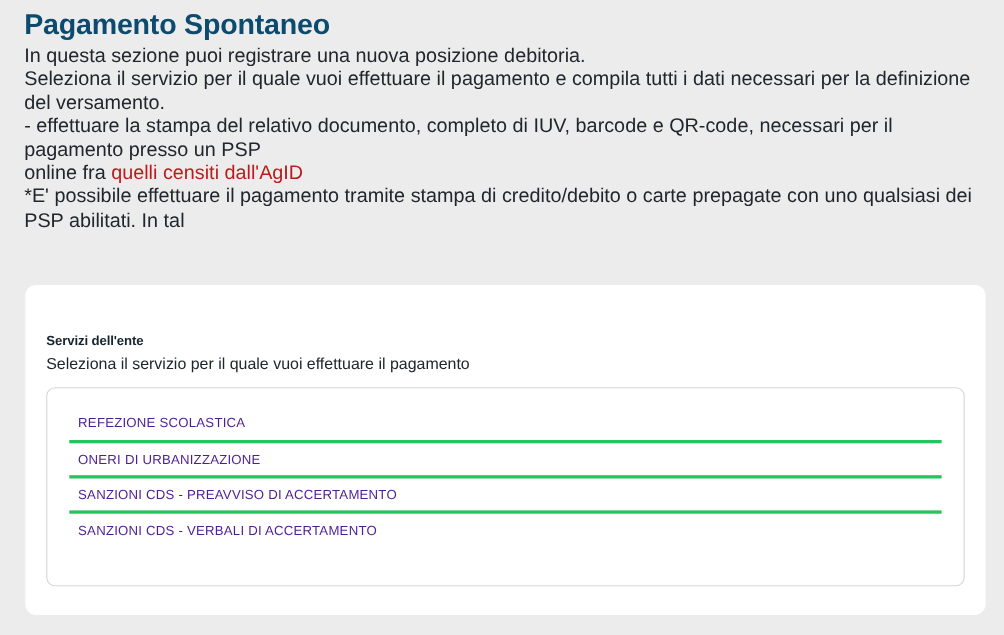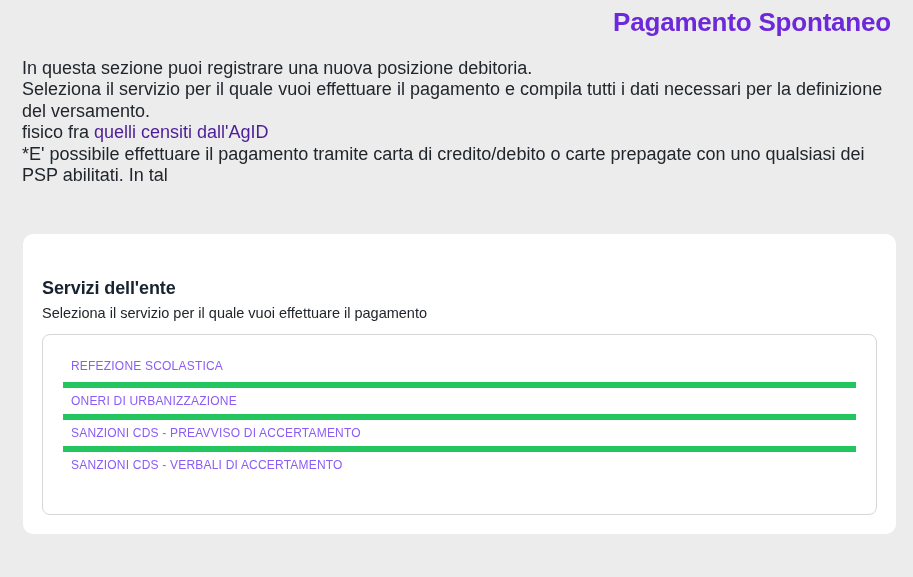--- a/index.html
+++ b/index.html
@@ -10,48 +10,47 @@
     height: 577px;
     overflow: hidden;
     background: #ececec;
     font-family: "Liberation Sans", sans-serif;
     color: #21262c;
   }
   .content {
     padding: 7px 22px 0 22px;
   }
   h1.page-title {
-    margin: 0 0 20px 0;
+    margin: 0 0 2px 0;
     font-size: 26px;
     font-weight: 700;
     letter-spacing: -0.2px;
-    color: #6d28d9;
-    text-align: right;
+    color: #0c4a6e;
   }
   .intro {
     font-size: 18px;
     line-height: 21.4px;
     color: #21262c;
   }
   .intro .line { display: block; }
   a.agid-link {
-    color: #4c1d95;
+    color: #b91c1c;
     text-decoration: none;
     cursor: pointer;
   }
   .card {
     margin: 48px 17px 0 23px;
     background: #ffffff;
     border-radius: 10px;
     padding: 44px 19px 40px 19px;
     height: 300px;
   }
   h2.services-heading {
     margin: 0;
-    font-size: 18px;
+    font-size: 12px;
     font-weight: 700;
     letter-spacing: -0.1px;
     color: #17242f;
   }
   .services-subtitle {
     margin: 6px 0 13px 0;
     font-size: 14.5px;
     color: #21262c;
   }
   .service-list {
@@ -62,38 +61,39 @@
     background: #ffffff;
   }
   .service-item {
     height: 32px;
     display: flex;
     align-items: center;
     padding: 0 8px;
     cursor: pointer;
   }
   .service-item + .service-item {
-    border-top: 6px solid #22c55e;
+    border-top: 3px solid #22c55e;
   }
   .service-label {
     font-size: 12px;
     letter-spacing: 0.2px;
-    color: #8b5cf6;
+    color: #4c1d95;
   }
 </style>
 </head>
 <body>
 
 <div class="content">
   <h1 class="page-title">Pagamento Spontaneo</h1>
   <div class="intro">
     <span class="line">In questa sezione puoi registrare una nuova posizione debitoria.</span>
     <span class="line">Seleziona il servizio per il quale vuoi effettuare il pagamento e compila tutti i dati necessari per la definizione del versamento.</span>
-    <span class="line"><span>fisico fra </span><a href="#" class="agid-link">quelli censiti dall'AgID</a></span>
-    <span class="line">*E' possibile effettuare il pagamento tramite carta di credito/debito o carte prepagate con uno qualsiasi dei PSP abilitati. In tal</span>
+    <span class="line">- effettuare la stampa del relativo documento, completo di IUV, barcode e QR-code, necessari per il pagamento presso un PSP</span>
+    <span class="line"><span>online fra </span><a href="#" class="agid-link">quelli censiti dall'AgID</a></span>
+    <span class="line">*E' possibile effettuare il pagamento tramite stampa di credito/debito o carte prepagate con uno qualsiasi dei PSP abilitati. In tal</span>
   </div>
 </div>
 
 <div class="card">
   <h2 class="services-heading">Servizi dell'ente</h2>
   <div class="services-subtitle">Seleziona il servizio per il quale vuoi effettuare il pagamento</div>
   <div class="service-list">
     <div class="service-item">
       <span class="service-label">REFEZIONE SCOLASTICA</span>
     </div>

